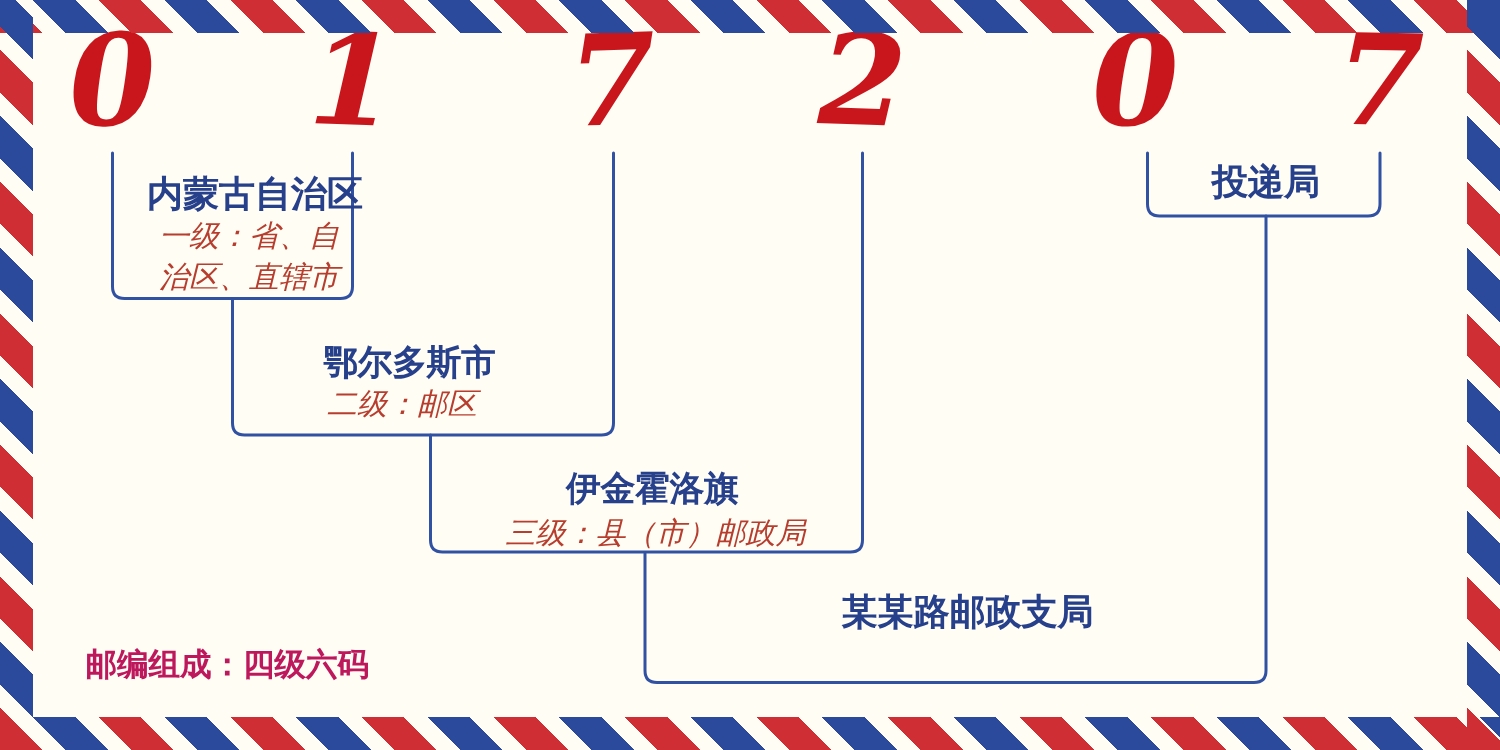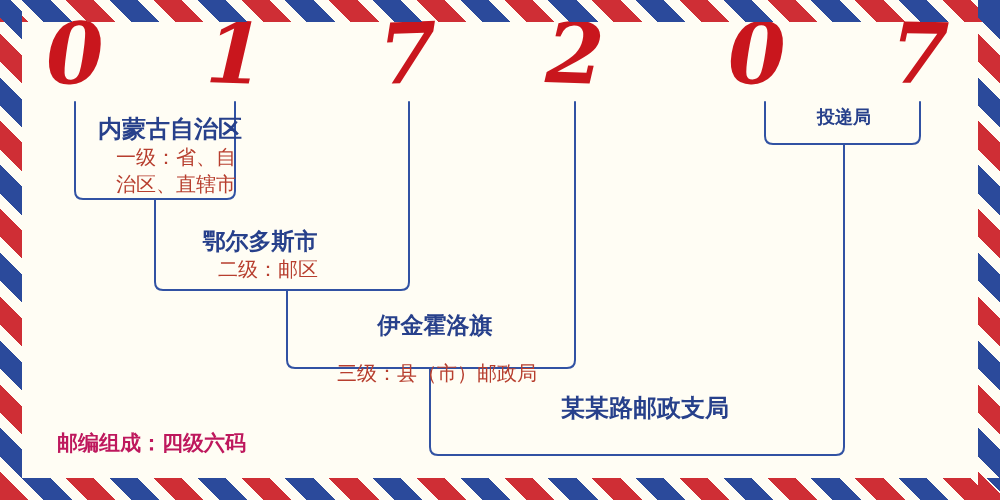--- a/index.html
+++ b/index.html
@@ -72,33 +72,34 @@
     white-space:nowrap;
     text-align:center;
     z-index:2;
   }
   .desc {
     position:absolute;
     transform:translateX(-50%);
     color:#b73e2e;
     font-size:20px;
     white-space:nowrap;
-    text-align:right;
+    text-align:left;
     z-index:2;
+    font-style:italic;
   }
 
   .lbl1-place { left:170px; top:113px; font-size:24px; }
   .lbl1-desc  { left:171px; top:144px; width:130px; white-space:normal; line-height:27px; }
-  .lbl2-place { left:260px; top:226px; }
+  .lbl2-place { left:273px; top:226px; }
   .lbl2-desc  { left:268px; top:256px; }
   .lbl3-place { left:435px; top:310px; }
-  .lbl3-desc  { left:437px; top:360px; }
+  .lbl3-desc  { left:437px; top:342px; }
   .lbl4-place { left:645px; top:392px; font-size:24px; }
   .lbl4-desc  { left:645px; top:426px; }
-  .lbl-delivery { left:844px; top:105px; font-size:18px; }
+  .lbl-delivery { left:844px; top:105px; font-size:24px; }
 
   .note {
     position:absolute;
     left:57px;
     top:429px;
     color:#be185d;
     font-weight:bold;
     font-size:21px;
     white-space:nowrap;
     z-index:2;

